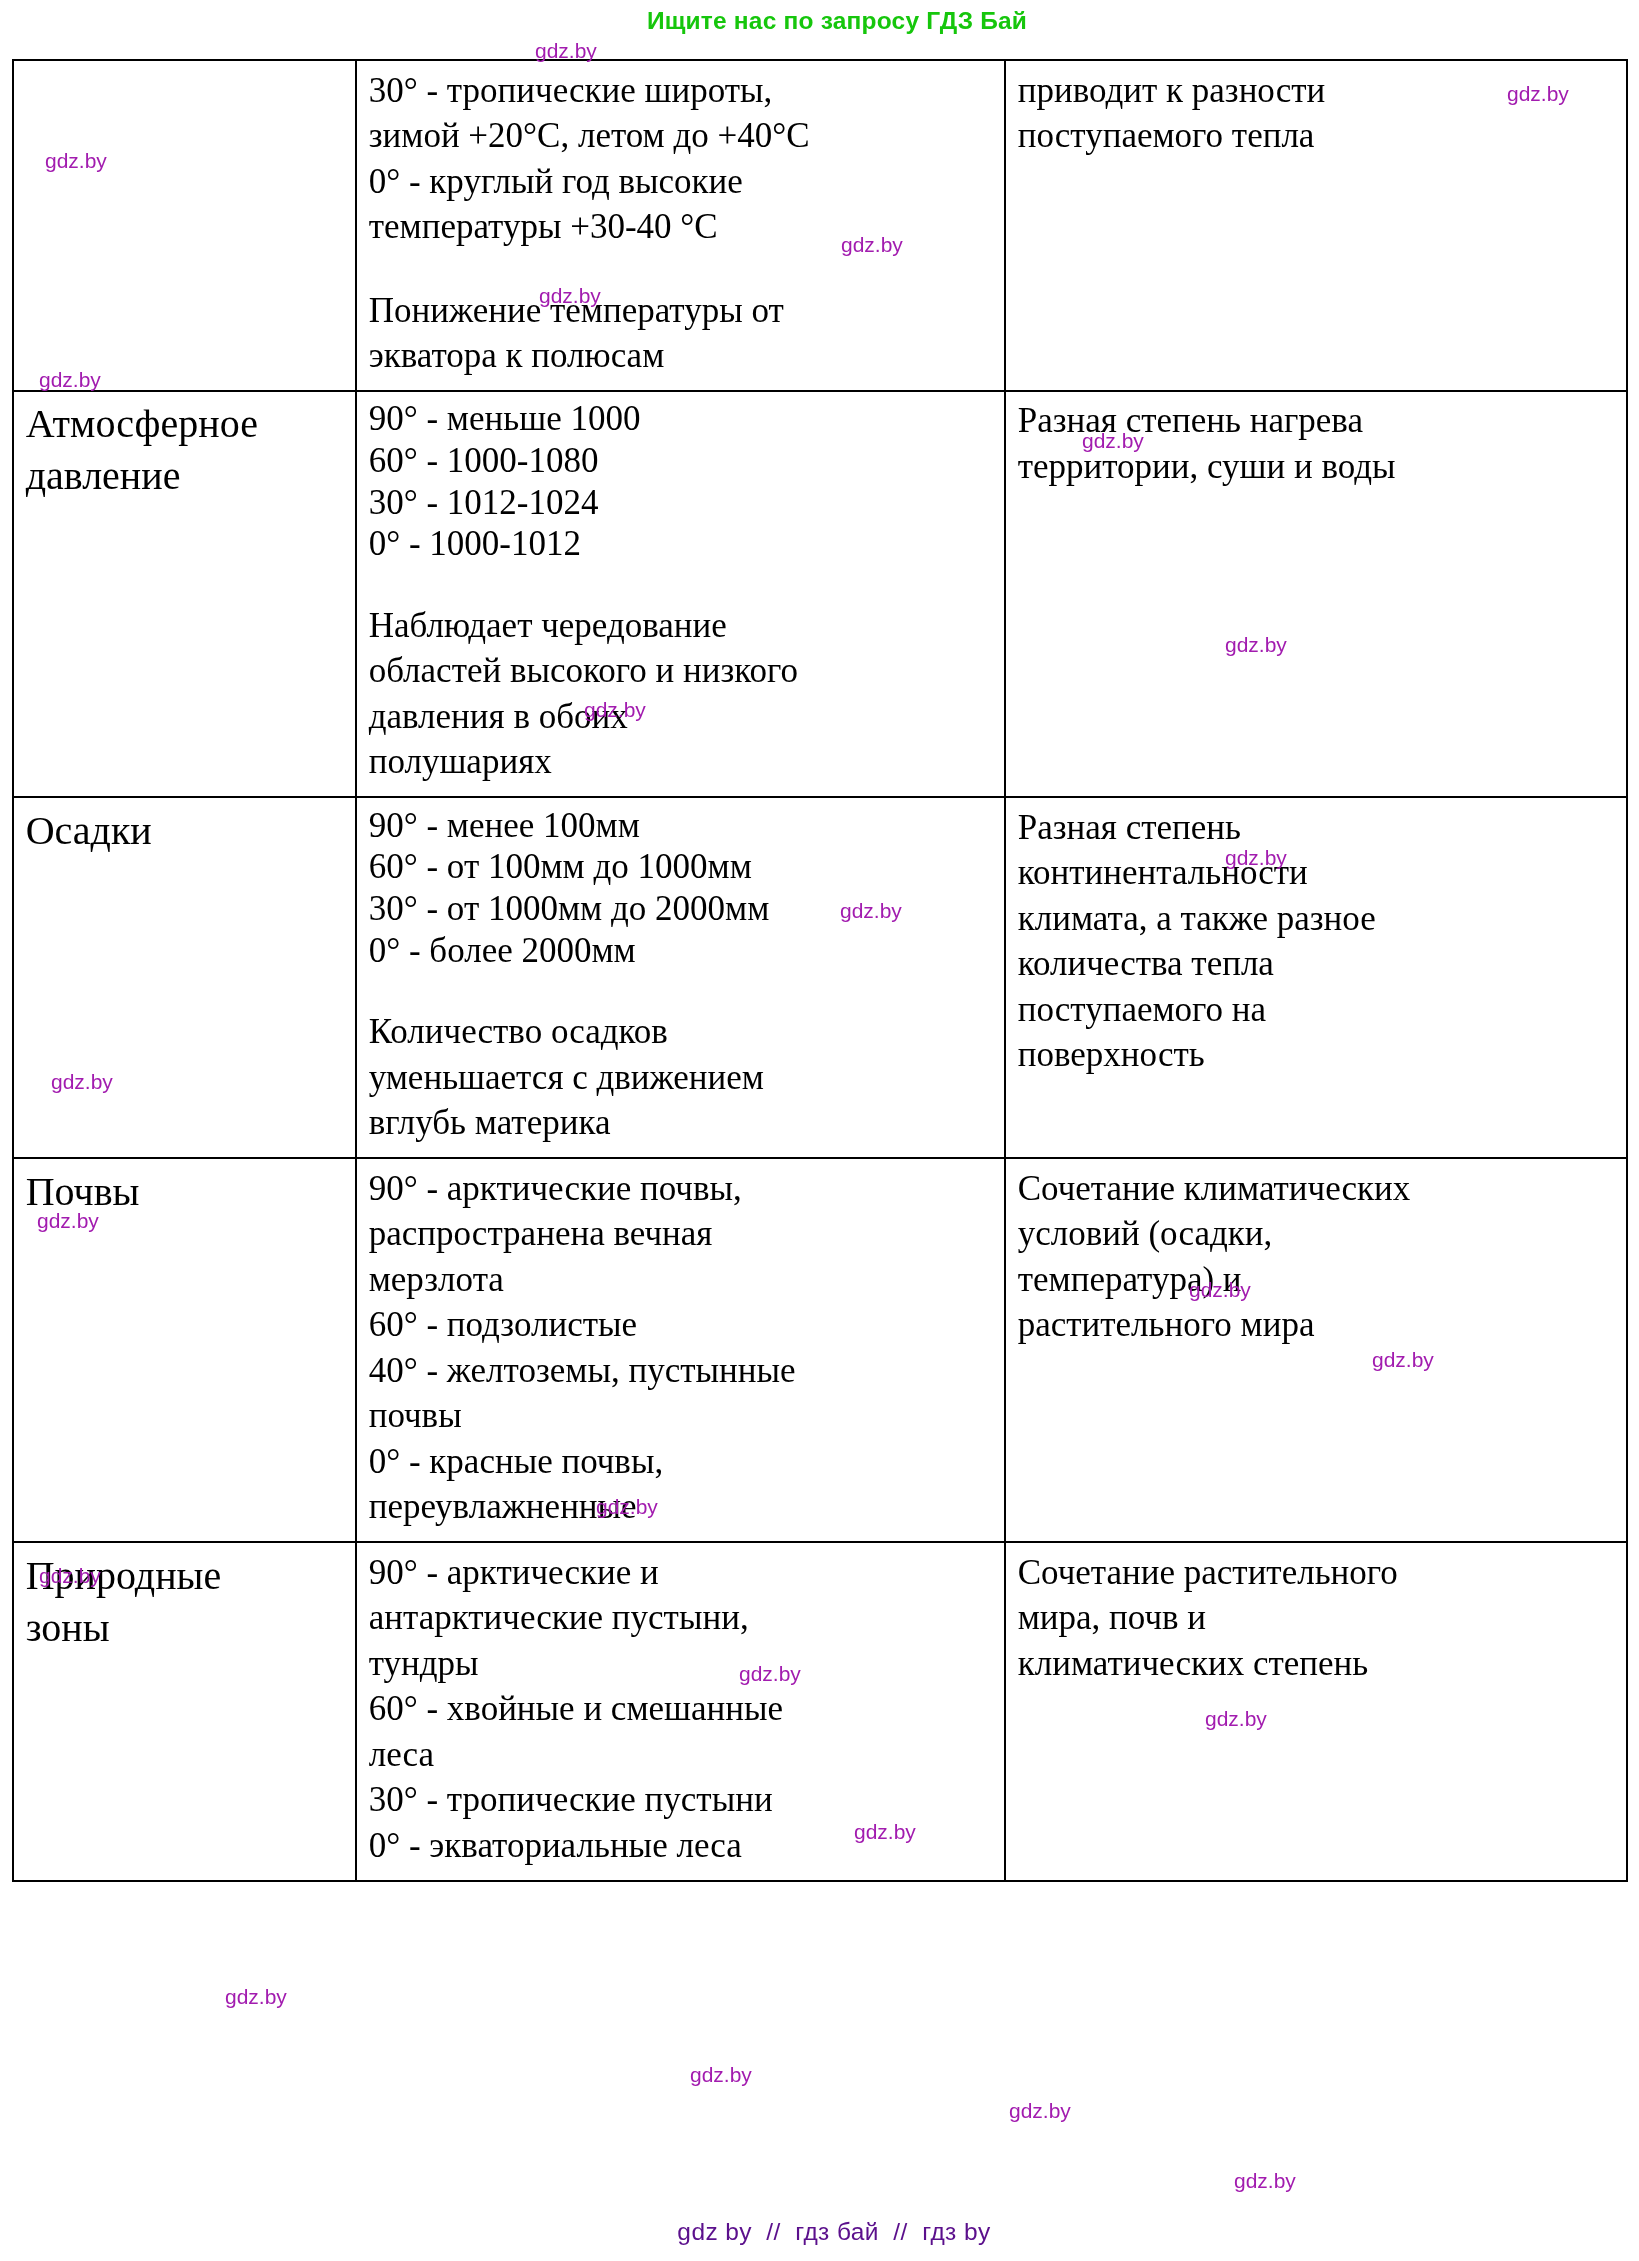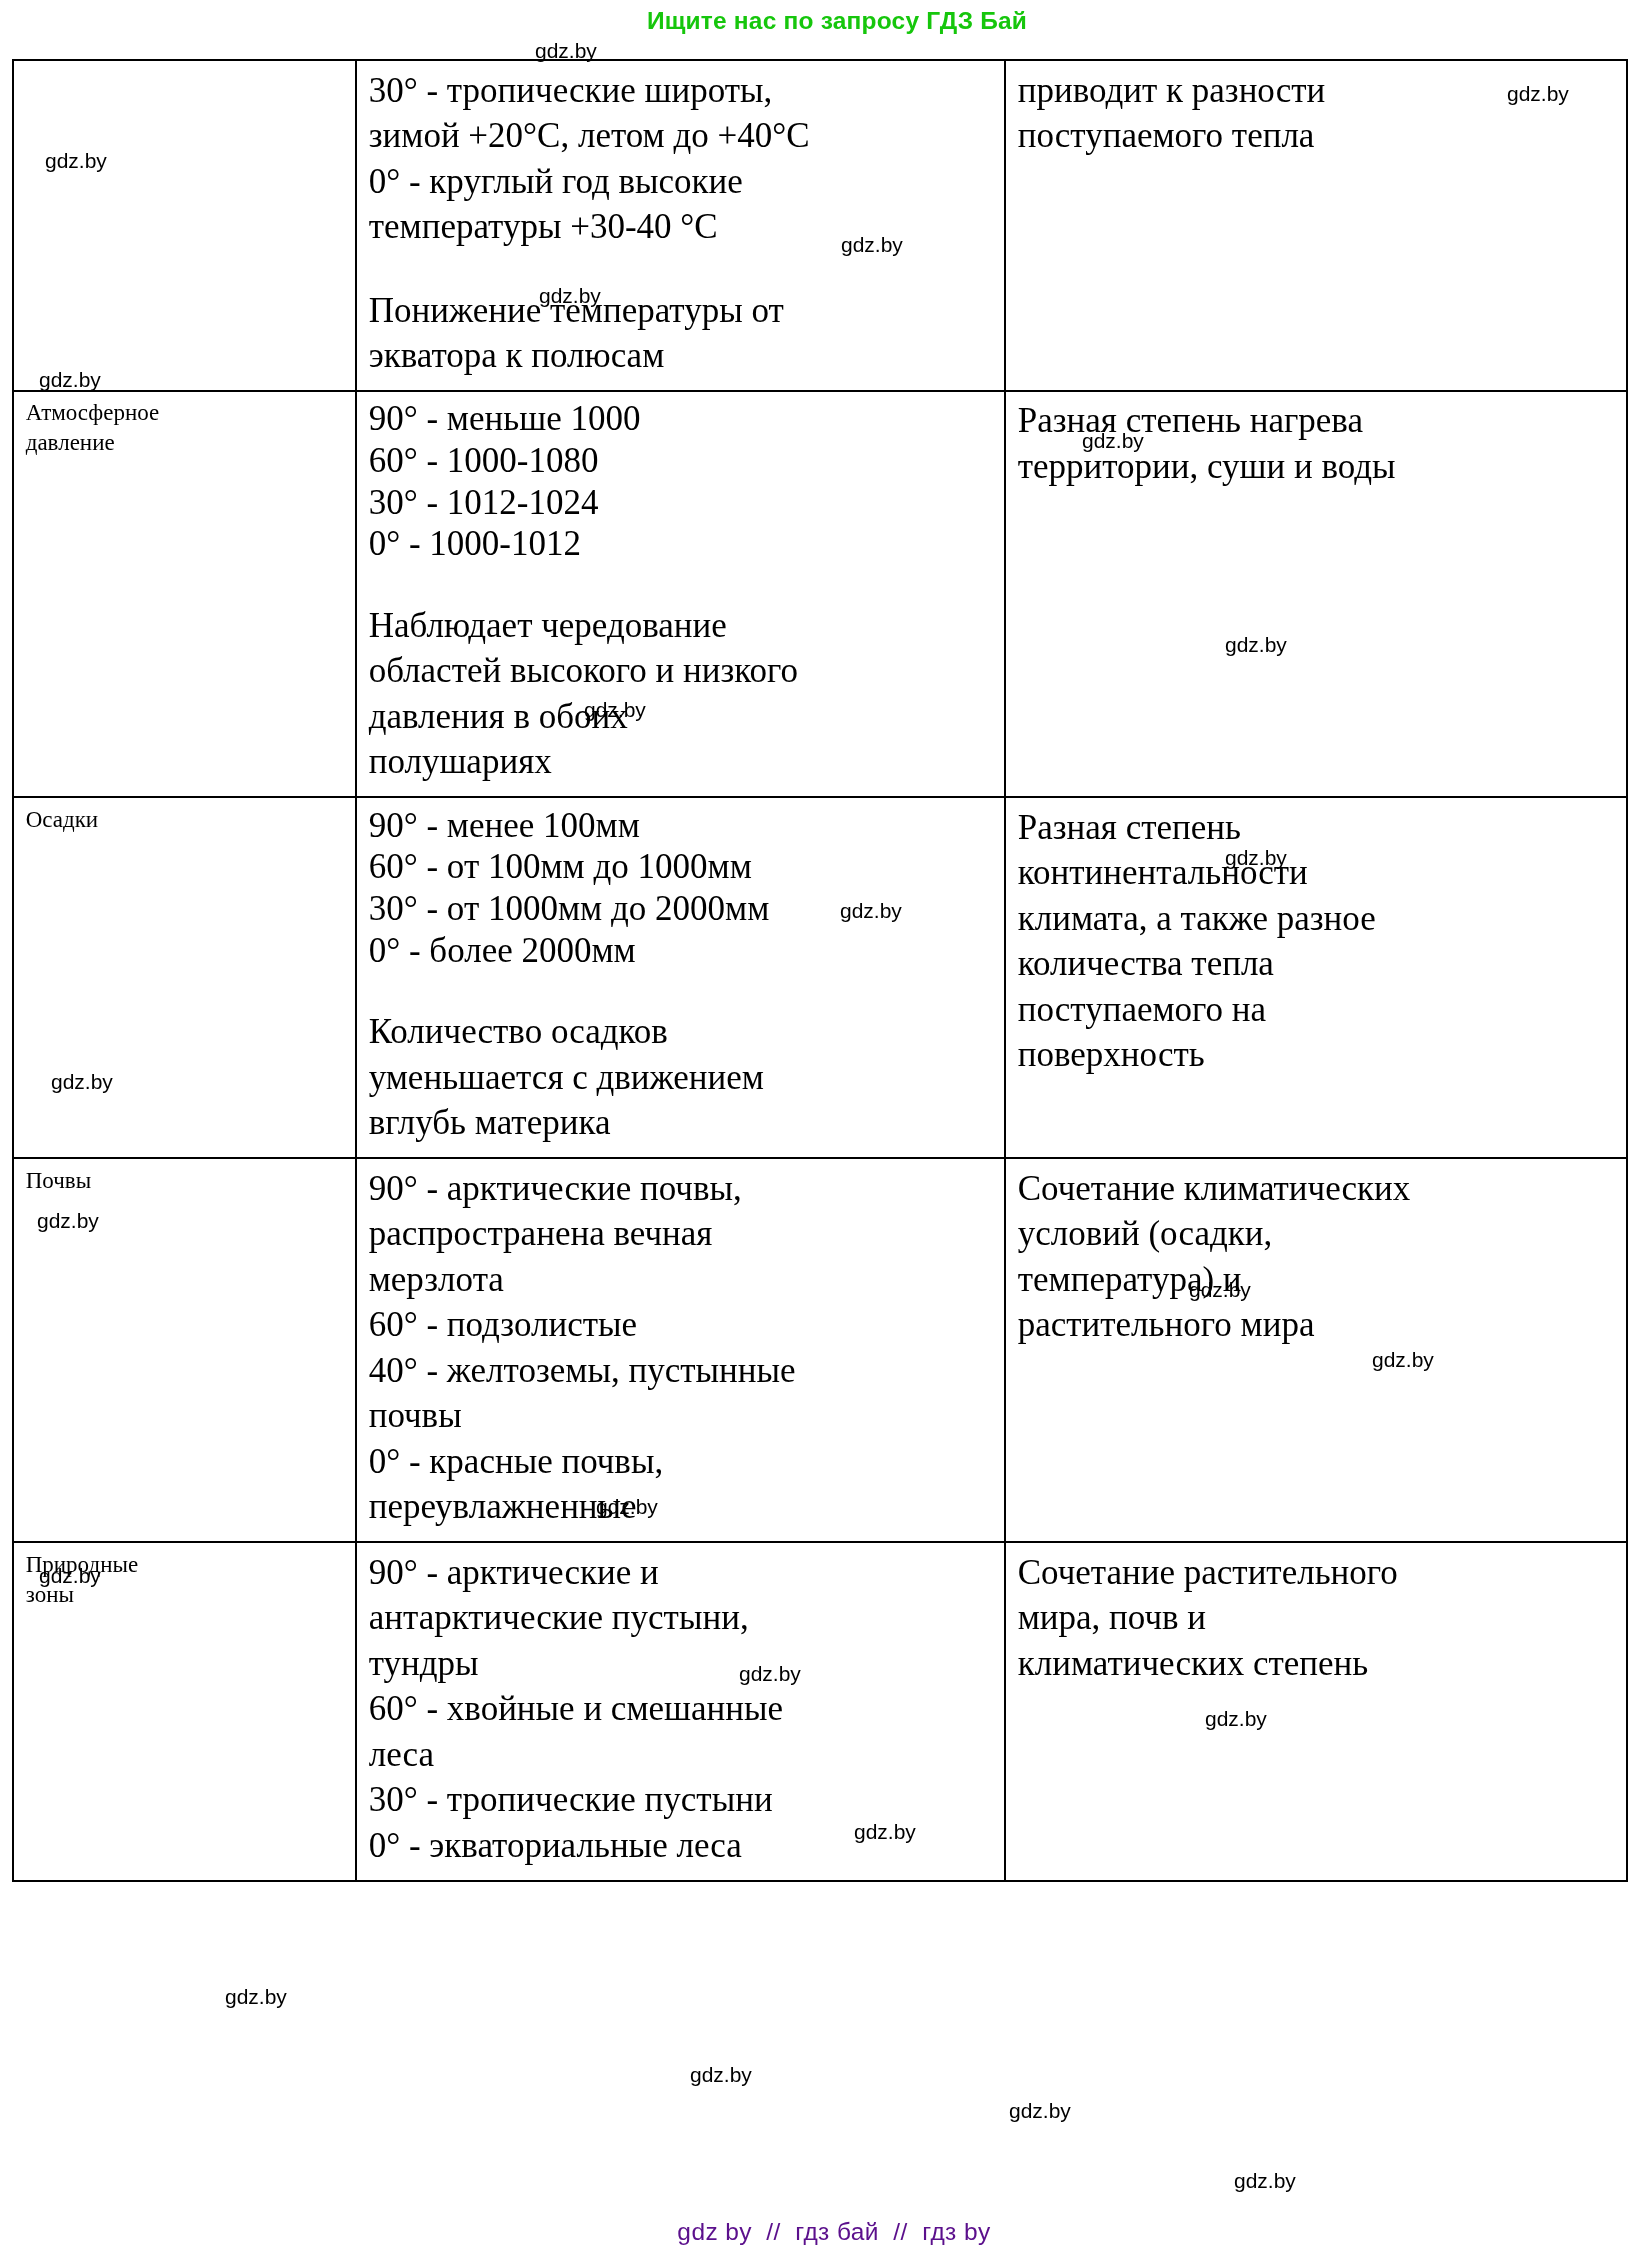--- a/index.html
+++ b/index.html
@@ -60,33 +60,33 @@
   col.c-cause { width: 622px; }
 
   .cell-text {
     font-size: 35px;
     line-height: 1.30;
     white-space: pre-line;
   }
   .cell-text.tight { line-height: 1.19; }
 
   .term-text {
-    font-size: 23px;
+    font-size: 40px;
     line-height: 1.30;
     white-space: pre-line;
   }
 
   .para-gap { height: 38px; }
 
   
   .wm {
     position: absolute;
     font-family: "Liberation Sans", "DejaVu Sans", sans-serif;
     font-size: 21px;
-    color: #000000;
+    color: #a21caf;
     white-space: nowrap;
     pointer-events: none;
   }
 
   
   .footer {
     position: absolute;
     left: 14px;
     bottom: 14.7px;
     width: 1640px;

